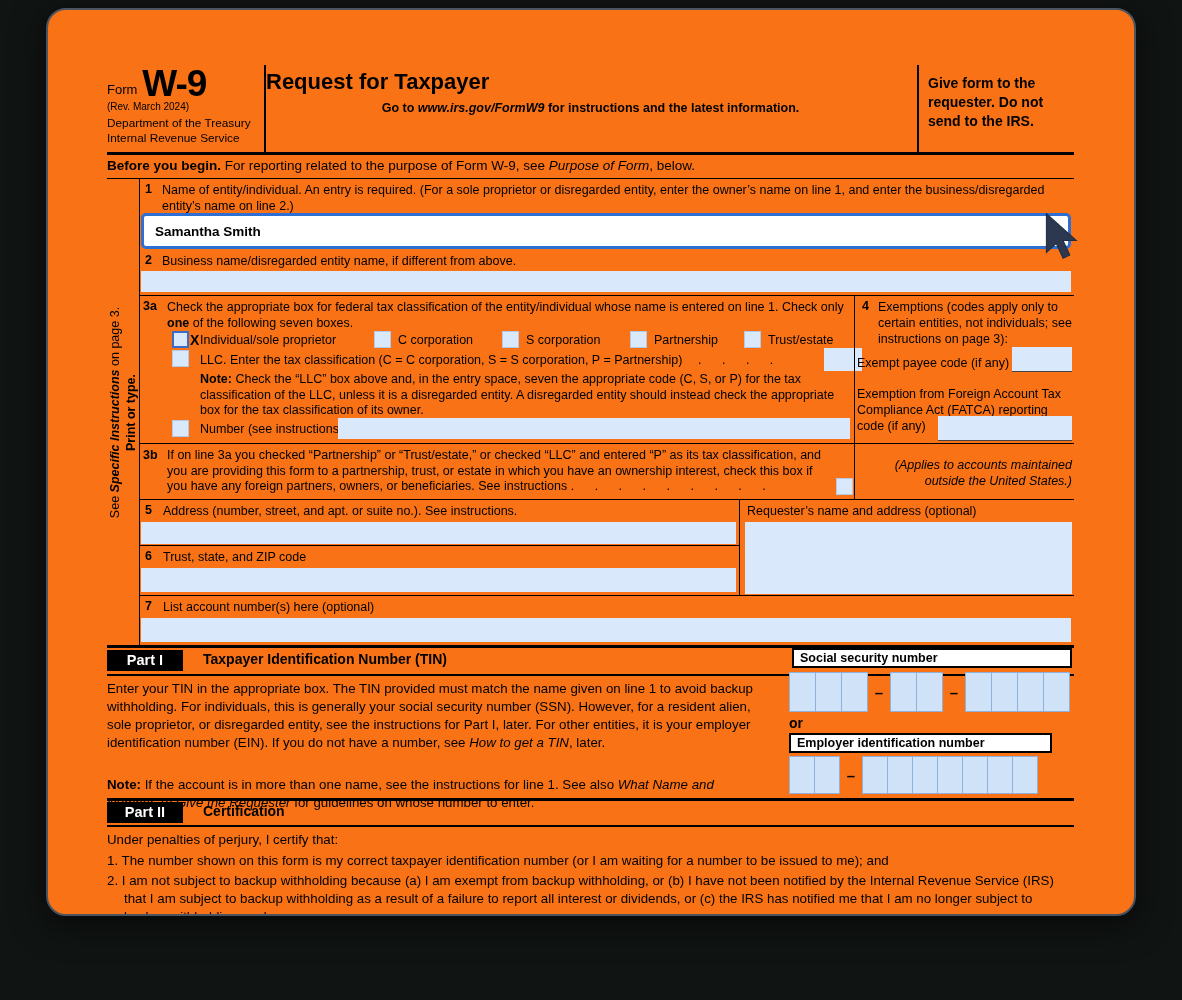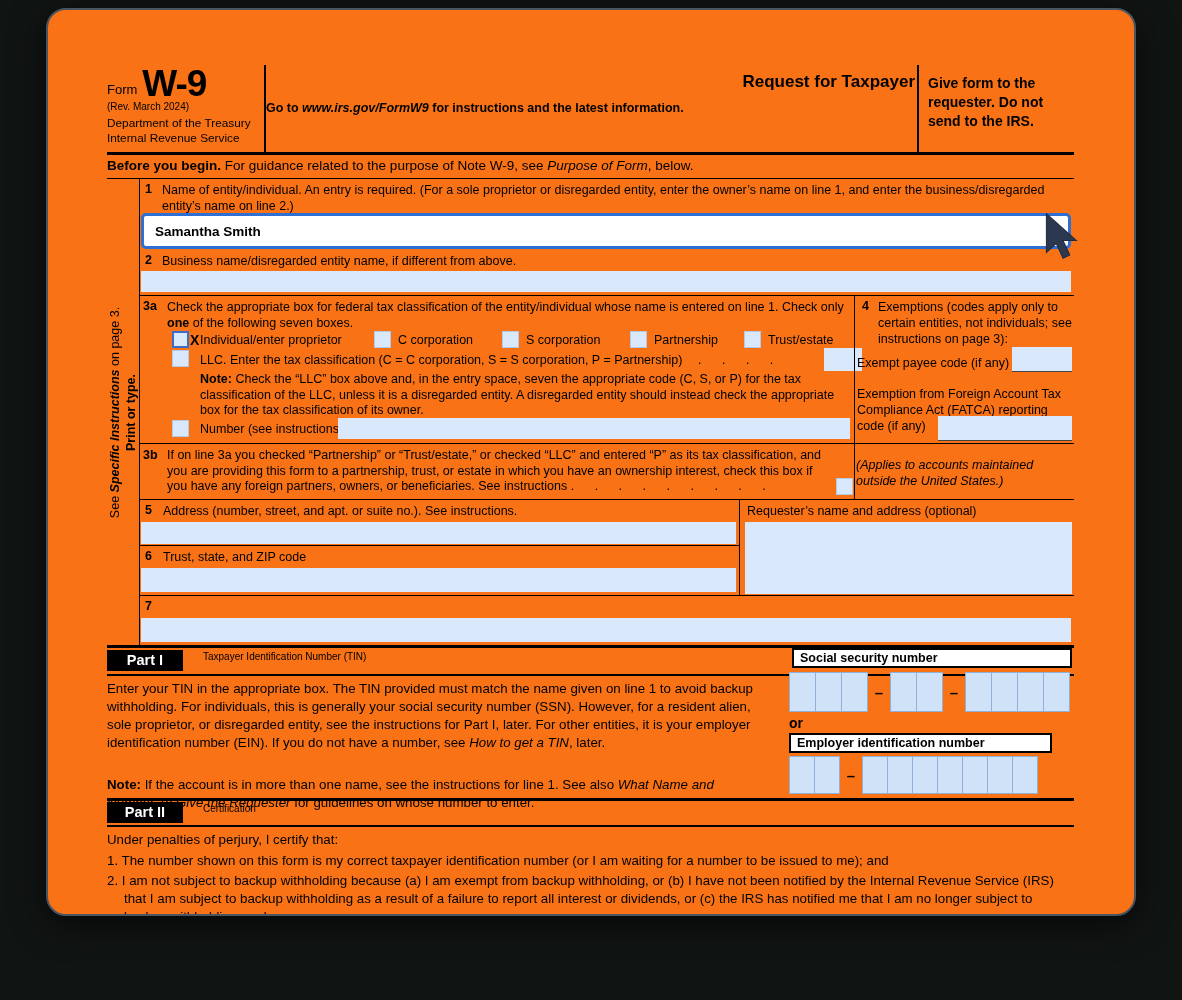--- a/index.html
+++ b/index.html
@@ -17,47 +17,47 @@
   .cbx{position:absolute;font-weight:bold;font-size:14px}
   .cblabel{position:absolute;font-size:12.5px}
   .b{font-weight:bold}.i{font-style:italic}.bi{font-weight:bold;font-style:italic}
   .dots{word-spacing:17px}
   
   .fw-row{display:flex;align-items:flex-end;gap:5px}
   .fw-word{font-size:13px;padding-bottom:3px}
   .fw-num{font-size:37px;font-weight:900;letter-spacing:-1px;line-height:33px}
   .hdr-rev{font-size:10px;margin-top:1px}
   .hdr-dept{font-size:11.8px;line-height:14.5px;margin-top:4px}
-  .hdr-title{font-size:17px;line-height:23px;font-weight:bold;text-align:right}
-  .hdr-goto{font-size:12.5px;font-weight:bold;text-align:left;margin-top:8px}
+  .hdr-title{font-size:22px;line-height:23px;font-weight:bold;text-align:left}
+  .hdr-goto{font-size:12.5px;font-weight:bold;text-align:center;margin-top:8px}
   .hdr-give{font-size:14px;line-height:19px;font-weight:bold}
   .before{font-size:13.5px}
   
   .side-wrap{left:59px;top:170px;width:33px;height:465px}
   .side-inner{position:absolute;width:465px;height:33px;left:-216px;top:216px;transform:rotate(-90deg);
               text-align:center;font-size:12.5px;line-height:16px}
   
   .name-input{left:93px;top:203px;width:930px;height:36px;background:#fff;border:3px solid #2e6fd4;border-radius:5px;
               font-weight:bold;font-size:13.5px;display:flex;align-items:center;padding-left:11px}
   
   .part-badge{position:absolute;background:#000;color:#fff;font-weight:bold;font-size:14.5px;text-align:center;
               width:76px;height:21px;line-height:21px}
-  .part-title{position:absolute;font-weight:normal;font-size:10px}
+  .part-title{position:absolute;font-weight:bold;font-size:14px}
   .tin-head{position:absolute;border:2px solid #000;font-weight:bold;font-size:12.5px;padding:1px 6px;background:#fff}
   .tin-row{position:absolute;display:flex;align-items:stretch}
   .tin-group{display:flex}
   .tin-cell{width:27px;height:40px;background:#cfe2f8;border:1px solid #8fb0d9;margin-left:-1px}
   .tin-cell:first-child{margin-left:0}
   .tin-row.ein .tin-cell{width:26px;height:38px}
   .tin-dash{width:22px;display:flex;align-items:center;justify-content:center;font-weight:bold;font-size:15px}
   .or-lbl{position:absolute;font-weight:bold;font-size:14px}
   .para{position:absolute;font-size:13.3px;line-height:18px}
   .hang{padding-left:17px;text-indent:-17px}
   .underln{border-bottom:1.5px solid #444}
-  .applies{font-style:italic;text-align:left;font-size:12.5px;line-height:16px}
+  .applies{font-style:italic;text-align:right;font-size:12.5px;line-height:16px}
   .cursor{z-index:50}
 </style>
 </head>
 <body>
 
 <div class="page">
 
   <div class="line" style="left:216px;top:55px;width:2px;height:87px"></div>
   <div class="line" style="left:869px;top:55px;width:2px;height:87px"></div>
 
@@ -77,21 +77,21 @@
     <div class="hdr-title">
       <div>Request for Taxpayer</div>
     </div>
     <div class="hdr-goto"><span>Go to </span><span class="bi">www.irs.gov/FormW9</span><span> for instructions and the latest information.</span></div>
   </div>
 
   <div class="abs hdr-give" style="left:880px;top:64px;width:142px">Give form to the requester. Do not send to the IRS.</div>
 
   <div class="line" style="left:59px;top:142px;width:967px;height:3px"></div>
 
-  <div class="abs before" style="left:59px;top:148px;width:967px"><span class="b">Before you begin.</span><span> For guidance related to the purpose of Note W-9, see </span><span class="i">Purpose of Form</span><span>, below.</span></div>
+  <div class="abs before" style="left:59px;top:148px;width:967px"><span class="b">Before you begin.</span><span> For reporting related to the purpose of Form W-9, see </span><span class="i">Purpose of Form</span><span>, below.</span></div>
   <div class="line" style="left:59px;top:168px;width:967px;height:1px"></div>
 
   <div class="abs side-wrap">
     <div class="side-inner">
       <div><span>See </span><span class="bi">Specific Instructions</span><span> on page 3.</span></div>
       <div class="b">Print or type.</div>
     </div>
   </div>
   <div class="line" style="left:91px;top:168px;width:1px;height:467px"></div>
 
@@ -105,21 +105,21 @@
   <div class="abs lbl" style="left:114px;top:243px;width:880px">Business name/disregarded entity name, if different from above.</div>
   <div class="field" style="left:93px;top:261px;width:930px;height:21px"><span></span></div>
 
   <div class="line" style="left:91px;top:285px;width:935px;height:1px"></div>
 
   <div class="num" style="left:95px;top:289px">3a</div>
   <div class="abs lbl" style="left:119px;top:289px;width:700px"><span>Check the appropriate box for federal tax classification of the entity/individual whose name is entered on line 1. Check only </span><span class="b">one</span><span> of the following seven boxes.</span></div>
 
   <div class="cb checked" style="left:124px;top:321px"></div>
   <span class="cbx" style="left:142px;top:322px">X</span>
-  <span class="cblabel" style="left:152px;top:323px">Individual/enter proprietor</span>
+  <span class="cblabel" style="left:152px;top:323px">Individual/sole proprietor</span>
 
   <div class="cb" style="left:326px;top:321px"></div>
   <span class="cblabel" style="left:350px;top:323px">C corporation</span>
 
   <div class="cb" style="left:454px;top:321px"></div>
   <span class="cblabel" style="left:478px;top:323px">S corporation</span>
 
   <div class="cb" style="left:582px;top:321px"></div>
   <span class="cblabel" style="left:606px;top:323px">Partnership</span>
 
@@ -164,20 +164,21 @@
 
   <div class="line" style="left:91px;top:535px;width:600px;height:1px"></div>
 
   <div class="num" style="left:97px;top:539px">6</div>
   <div class="abs lbl" style="left:115px;top:539px;width:560px">Trust, state, and ZIP code</div>
   <div class="field" style="left:93px;top:558px;width:595px;height:24px"><span></span></div>
 
   <div class="line" style="left:91px;top:585px;width:935px;height:1px"></div>
 
   <div class="num" style="left:97px;top:589px">7</div>
+  <div class="abs lbl" style="left:115px;top:589px;width:700px">List account number(s) here (optional)</div>
   <div class="field" style="left:93px;top:608px;width:930px;height:24px"><span></span></div>
 
   <div class="line" style="left:59px;top:635px;width:967px;height:3px"></div>
   <div class="part-badge" style="left:59px;top:640px">Part I</div>
   <div class="part-title" style="left:155px;top:641px">Taxpayer Identification Number (TIN)</div>
   <div class="line" style="left:59px;top:664px;width:967px;height:2px"></div>
 
   <div class="abs para" style="left:59px;top:670px;width:650px"><span>Enter your TIN in the appropriate box. The TIN provided must match the name given on line 1 to avoid backup withholding. For individuals, this is generally your social security number (SSN). However, for a resident alien, sole proprietor, or disregarded entity, see the instructions for Part I, later. For other entities, it is your employer identification number (EIN). If you do not have a number, see </span><span class="i">How to get a TIN</span><span>, later.</span></div>
   <div class="abs para" style="left:59px;top:766px;width:650px"><span class="b">Note:</span><span> If the account is in more than one name, see the instructions for line 1. See also </span><span class="i">What Name and Number To Give the Requester</span><span> for guidelines on whose number to enter.</span></div>
 

